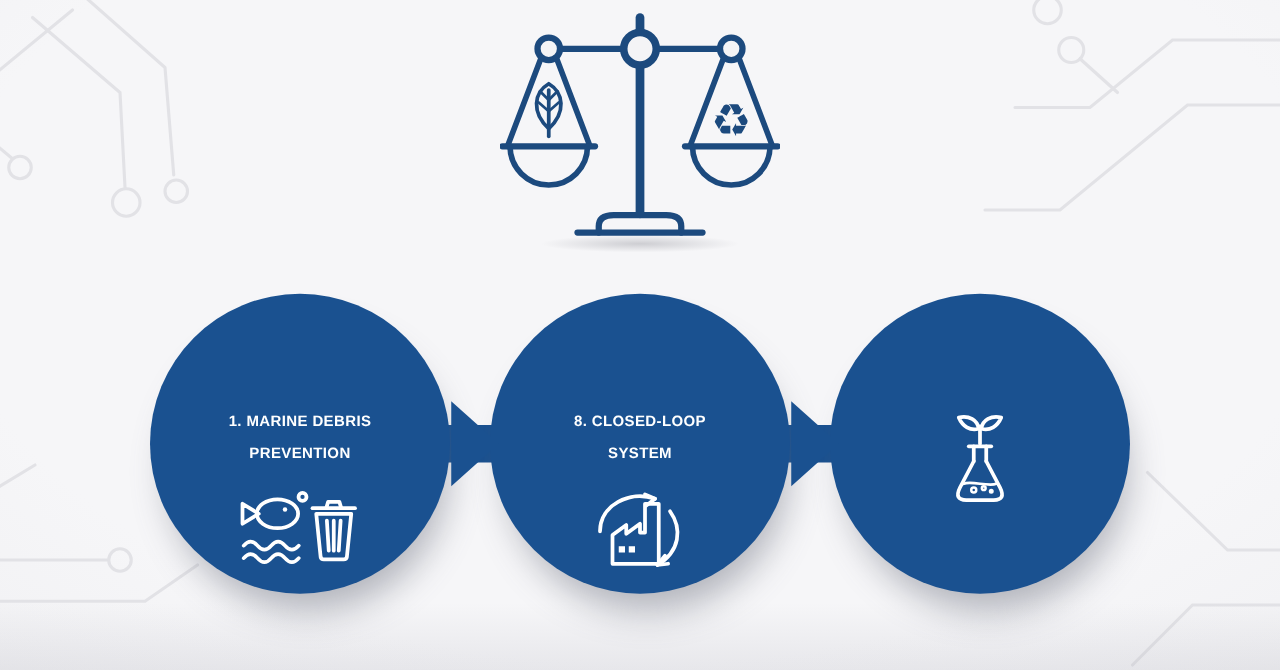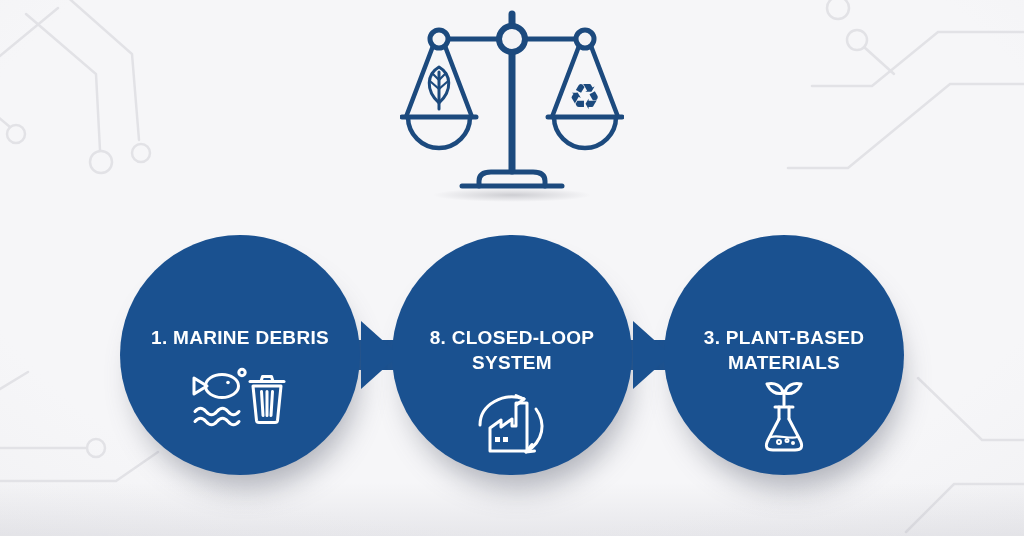--- a/index.html
+++ b/index.html
@@ -33,21 +33,21 @@
     box-shadow:6px 22px 28px -8px rgba(95,100,115,0.45);
     display:flex;flex-direction:column;align-items:center;
     box-sizing:border-box;padding-top:90px;
     z-index:2;
   }
   .step-circle.c1{left:120px;}
   .step-circle.c2{left:392px;}
   .step-circle.c3{left:664px;}
   .step-label{
     color:var(--step-text,#ffffff);
-    font-size:19px;font-weight:bold;letter-spacing:0.3px;
+    font-size:12px;font-weight:bold;letter-spacing:0.3px;
     line-height:25px;text-align:center;white-space:nowrap;
   }
   .step-icon{color:var(--icon-stroke,#ffffff);}
   .icon-fish{margin-top:14px;}
   .icon-factory{margin-top:12px;}
   .icon-flask{margin-top:6px;}
   .conn-band{
     position:absolute;top:340px;height:30px;width:84px;
     background:var(--step-circle,#1a5190);z-index:1;
   }
@@ -130,20 +130,21 @@
   </svg>
 
   <div class="conn-band b1"></div>
   <div class="conn-tri t1"></div>
   <div class="conn-band b2"></div>
   <div class="conn-tri t2"></div>
 
   <div class="step-circle c1">
     <div class="step-label">
       <div>1. MARINE DEBRIS</div>
+      <div>PREVENTION</div>
     </div>
     <svg class="step-icon icon-fish" width="104" height="64" viewBox="0 0 104 64">
       <g stroke="currentColor" stroke-width="3" fill="none" stroke-linecap="round" stroke-linejoin="round">
         <path d="M19,22 L6,14 L6,30 Z"></path>
         <ellipse cx="34" cy="22" rx="16.5" ry="11.5"></ellipse>
         <circle cx="40" cy="18.5" r="1.8" fill="currentColor" stroke="none"></circle>
         <circle cx="54" cy="8.5" r="3.2"></circle>
         <path d="M7,47.5 q5.5,-6.5 11,0 t11,0 t11,0 t11,0"></path>
         <path d="M7,57.5 q5.5,-6.5 11,0 t11,0 t11,0 t11,0"></path>
         <path d="M62,17.5 L96,17.5"></path>
@@ -166,24 +167,20 @@
         <rect x="33" y="50" width="5" height="5" fill="currentColor" stroke="none"></rect>
         <path d="M10,38 C10,17 34,5 54,12"></path>
         <path d="M54,12 L46,8.5 M54,12 L47,17.5"></path>
         <path d="M66,22 C76,36 74,54 56,65"></path>
         <path d="M56,65 L64.5,64 M56,65 L62,57.5"></path>
       </g>
     </svg>
   </div>
 
   <div class="step-circle c3">
-    <div class="step-label">
-      <div>3. PLANT-BASED</div>
-      <div>MATERIALS</div>
-    </div>
     <svg class="step-icon icon-flask" width="60" height="78" viewBox="0 0 60 78">
       <g stroke="currentColor" stroke-width="3" fill="none" stroke-linecap="round" stroke-linejoin="round">
         <path d="M30,24 L30,10"></path>
         <path d="M29,12 C22,14 16,10 13,3 C21,1 28,5 29,12 Z"></path>
         <path d="M31,12 C38,14 44,10 47,3 C39,1 32,5 31,12 Z"></path>
         <path d="M21,26 L39,26"></path>
         <path d="M25,26 L25,38 M35,26 L35,38"></path>
         <path d="M25,38 L14,59 Q9,69 19,69 L41,69 Q51,69 46,59 L35,38"></path>
         <path d="M17,56 C23,53.5 37,58.5 43,56" stroke-width="2.2"></path>
         <circle cx="25" cy="61" r="2" stroke-width="2"></circle>

